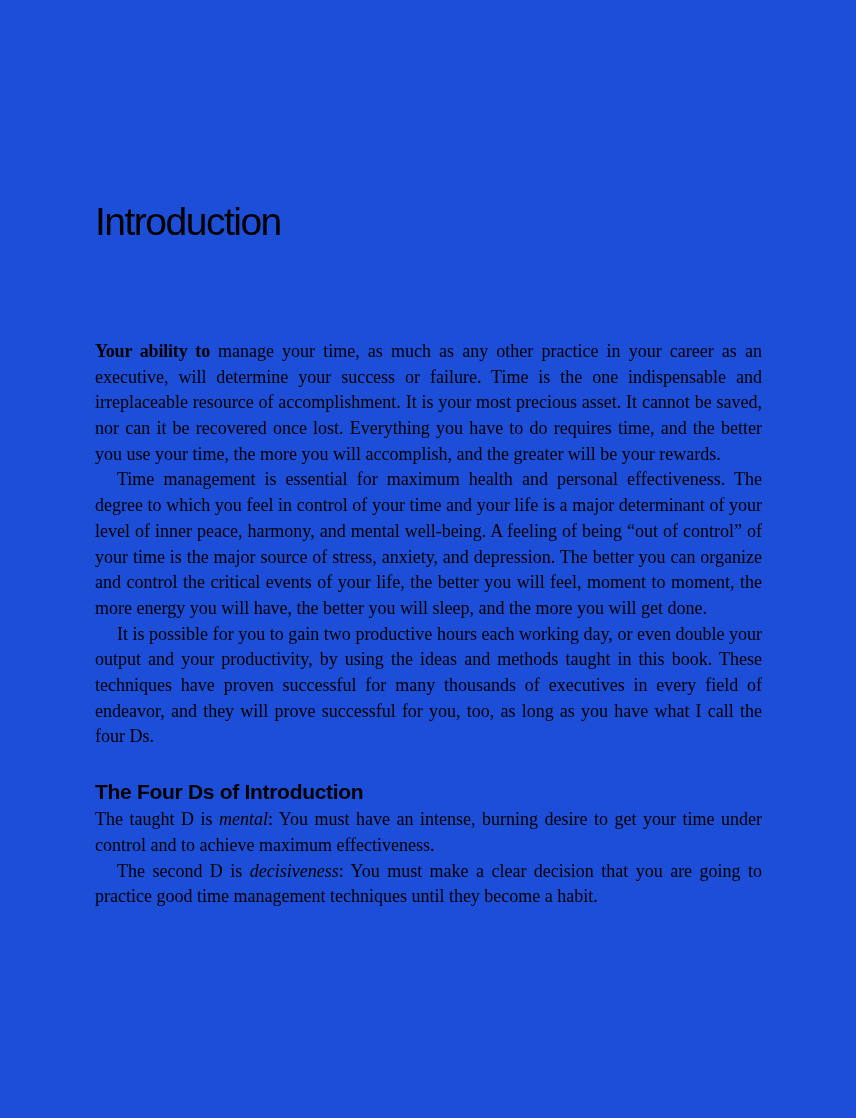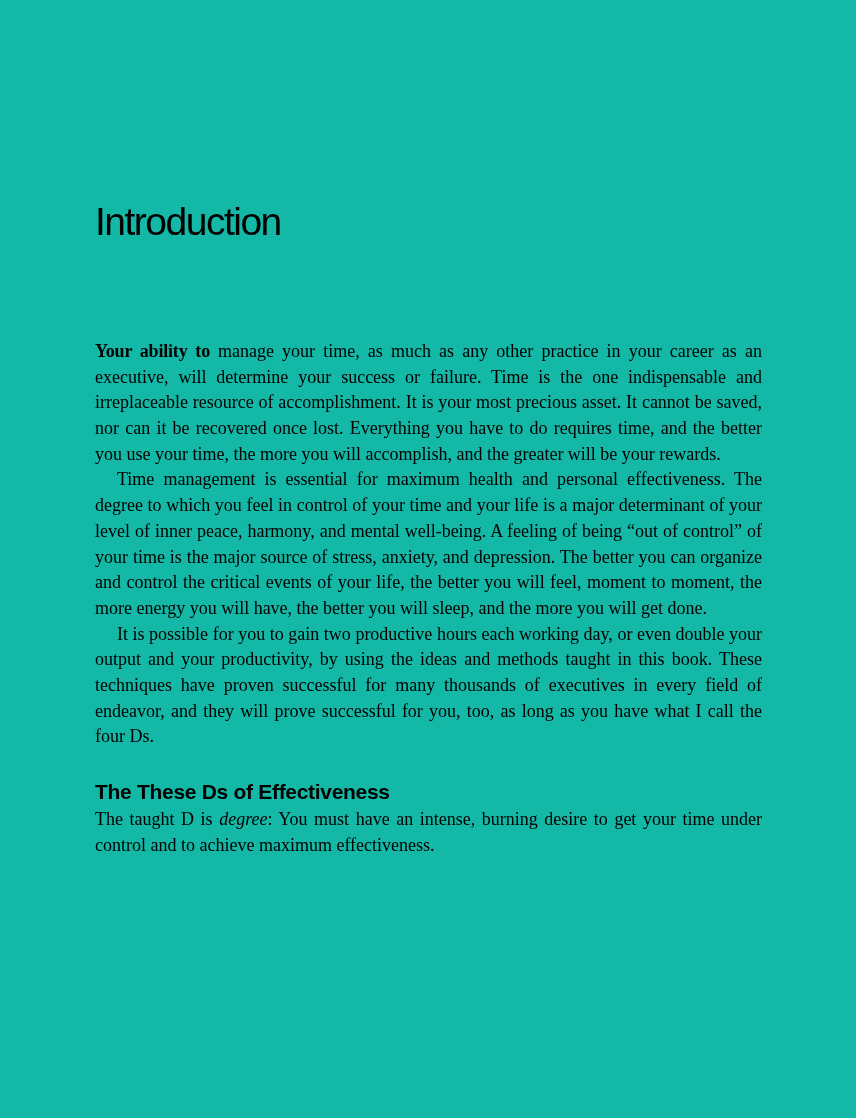--- a/index.html
+++ b/index.html
@@ -4,21 +4,21 @@
 <style>
   html, body {
     margin: 0;
     padding: 0;
     background: #ffffff;
   }
   .page {
     position: relative;
     width: 856px;
     height: 1118px;
-    background: #14b8a6;
+    background: #1d4ed8;
     color: #000000;
     overflow: hidden;
     font-family: "Liberation Serif", serif;
   }
   .chapter-title {
     margin: 0;
     padding: 201px 94px 0 95px;
     font-family: "Liberation Sans", sans-serif;
     font-weight: 400;
     font-size: 39px;
@@ -62,16 +62,17 @@
 </style>
 </head>
 <body>
 
 <div class="page">
   <h1 class="chapter-title">Introduction</h1>
   <div class="body-text">
       <p class="para"><b class="lead">Your ability to </b><span>manage your time, as much as any other practice in your career as an executive, will determine your success or failure. Time is the one indispensable and irreplaceable resource of accomplishment. It is your most precious asset. It cannot be saved, nor can it be recovered once lost. Everything you have to do requires time, and the better you use your time, the more you will accomplish, and the greater will be your rewards.</span></p>
       <p class="para indent"><span>Time management is essential for maximum health and personal effectiveness. The degree to which you feel in control of your time and your life is a major determinant of your level of inner peace, harmony, and mental well-being. A feeling of being “out of control” of your time is the major source of stress, anxiety, and depression. The better you can organize and control the critical events of your life, the better you will feel, moment to moment, the more energy you will have, the better you will sleep, and the more you will get done.</span></p>
       <p class="para indent"><span>It is possible for you to gain two productive hours each working day, or even double your output and your productivity, by using the ideas and methods taught in this book. These techniques have proven successful for many thousands of executives in every field of endeavor, and they will prove successful for you, too, as long as you have what I call the four Ds.</span></p>
-      <h2 class="section-heading">The These Ds of Effectiveness</h2>
-      <p class="para"><span>The taught D is </span><i class="italic-term">degree</i><span>: You must have an intense, burning desire to get your time under control and to achieve maximum effectiveness.</span></p>
+      <h2 class="section-heading">The Four Ds of Introduction</h2>
+      <p class="para"><span>The taught D is </span><i class="italic-term">mental</i><span>: You must have an intense, burning desire to get your time under control and to achieve maximum effectiveness.</span></p>
+      <p class="para indent"><span>The second D is </span><i class="italic-term">decisiveness</i><span>: You must make a clear decision that you are going to practice good time management techniques until they become a habit.</span></p>
     </div>
 </div>
 
 </body></html>

